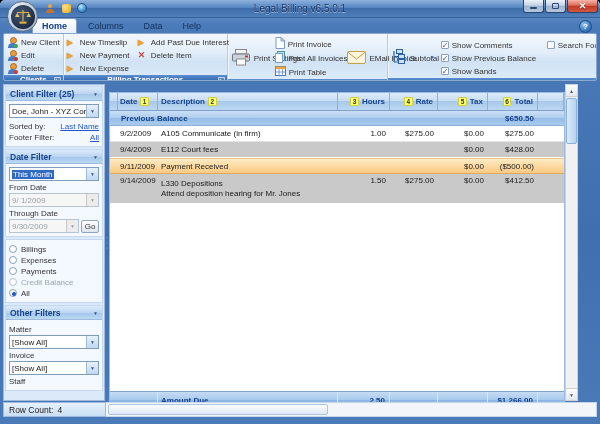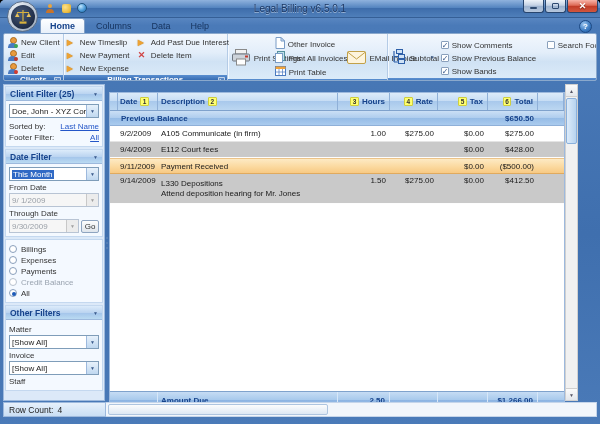--- a/index.html
+++ b/index.html
@@ -39,21 +39,21 @@
 
   
   .logo { position:absolute; left:7px; top:1px; width:31px; height:31px; border-radius:50%;
     background:radial-gradient(circle at 35% 30%, #f4f7fa, #c2cdda 55%, #8494a8);
     border:1px solid #5c6f88; display:flex; align-items:center; justify-content:center; z-index:20; }
   .logo-inner { width:24px; height:24px; border-radius:50%;
     background:radial-gradient(circle at 40% 35%, #46597a, #1d2a42 75%);
     display:flex; align-items:center; justify-content:center; }
 
   
-  .tabrow { position:absolute; left:40px; top:17px; height:16px; display:flex; align-items:flex-end; gap:2px; }
+  .tabrow { position:absolute; left:32px; top:17px; height:16px; display:flex; align-items:flex-end; gap:2px; }
   .tab { height:15px; padding:0 9px; font-size:9px; color:#16335e; display:flex; align-items:center;
     border-radius:3px 3px 0 0; }
   .tab.active { background:linear-gradient(180deg,#fdfeff,#e8f0fa); border:1px solid #7f9ec6; border-bottom:none;
     color:#15428b; font-weight:bold; }
   .helpbtn { position:absolute; right:8px; top:20px; width:13px; height:13px; border-radius:50%;
     background:radial-gradient(circle at 35% 30%, #9cc6f0, #3a79c0 60%, #245a9e); border:1px solid #1d4a85;
     color:#fff; font-size:8px; font-weight:bold; display:flex; align-items:center; justify-content:center; z-index:30; }
 
   
   .ribbon { position:absolute; left:3px; top:33px; width:594px; height:48px; display:flex;
@@ -309,21 +309,21 @@
           <span class="lbl">Print Settings</span>
         </div>
         <div class="print-stack">
           <div class="smallbtn">
             <span>
               <svg width="10" height="12" viewBox="0 0 10 12">
                   <path d="M1 .5 h5 l3.5 3.5 v7.5 h-8.5 z" fill="#fff" stroke="#7a9cc6"></path>
                   <path d="M6 .5 l3.5 3.5 h-3.5 z" fill="#d6e4f5" stroke="#7a9cc6"></path>
                 </svg>
             </span>
-            <span>Other Invoice</span>
+            <span>Print Invoice</span>
           </div>
           <div class="smallbtn">
             <span>
               <svg width="11" height="12" viewBox="0 0 11 12">
                   <rect x="2.5" y="0.5" width="7" height="9" fill="#bfe0e8" stroke="#55909e"></rect>
                   <rect x="0.5" y="2.5" width="7" height="9" fill="#fff" stroke="#7a9cc6"></rect>
                 </svg>
             </span>
             <span>Print All Invoices</span>
           </div>

